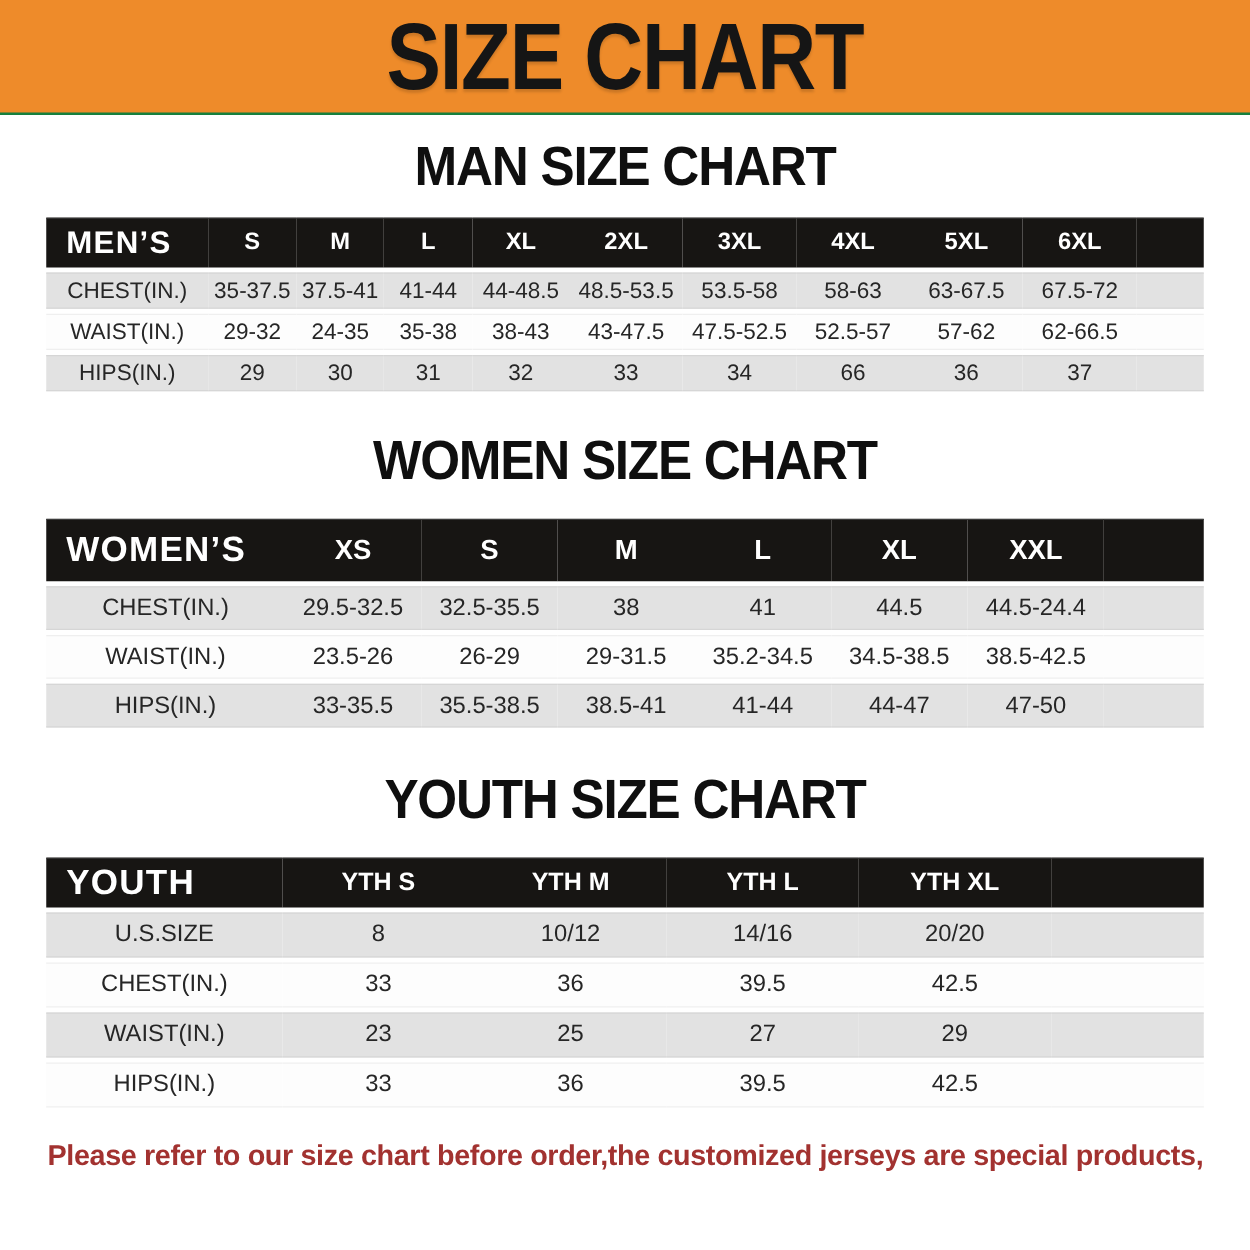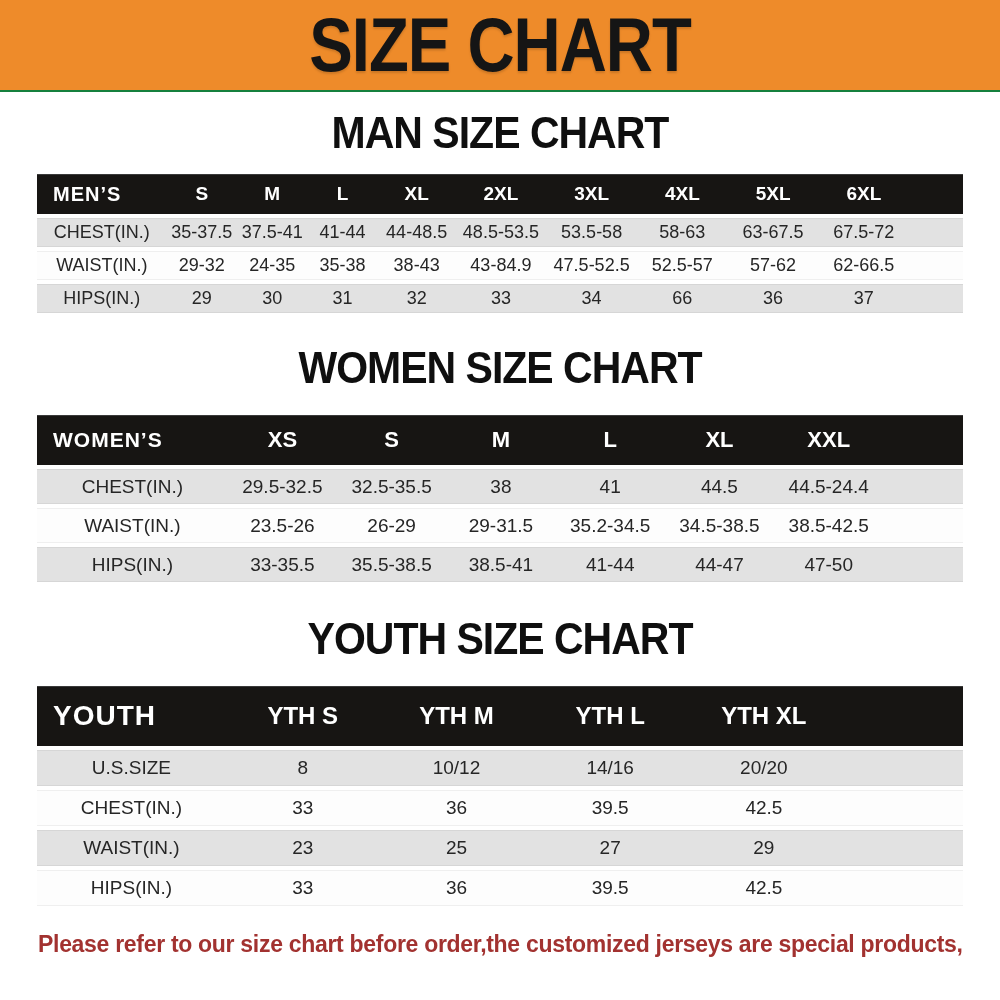--- a/index.html
+++ b/index.html
@@ -29,31 +29,31 @@
   .head-label{text-align:left;padding-left:16px;letter-spacing:1px;}
   .head-col{text-align:center;}
 
   .data-row th,.data-row td{height:29px;text-align:center;font-weight:normal;font-size:18px;color:var(--cell_text);background:var(--row_bg);vertical-align:middle;}
   .data-row:not(.alt) th,.data-row:not(.alt) td{border-top:1px solid #efefef;border-bottom:1px solid #efefef;}
   .data-row.alt th,.data-row.alt td{background:var(--row_alt_bg);border-top:1px solid #d6d6d6;border-bottom:1px solid #d6d6d6;}
   .row-label{font-size:17px;}
 
   
   #t0 thead tr{height:40px;}
-  #t0 .head-label{font-size:20px;}
+  #t0 .head-label{font-size:25px;}
   #t0 .head-col{font-size:19px;}
   
   #t1 thead tr{height:50px;}
-  #t1 .head-label{font-size:21px;}
+  #t1 .head-label{font-size:28px;}
   #t1 .head-col{font-size:22px;}
   #t1 .data-row th,#t1 .data-row td{height:35px;font-size:19px;}
   
-  #t2 thead tr{height:60px;}
+  #t2 thead tr{height:40px;}
   #t2 .head-label{font-size:28px;}
-  #t2 .head-col{font-size:24px;}
+  #t2 .head-col{font-size:20px;}
   #t2 .data-row th,#t2 .data-row td{height:36px;font-size:19px;}
 
   .notice{margin:16px 0 4px 38px;}
   .notice p{margin:0;font-size:23px;font-weight:bold;color:var(--notice_text);line-height:1.62;letter-spacing:-0.3px;}
   .notice p.line2{padding-left:8px;}
 </style>
 </head>
 <body>
 
 <div class="page">
@@ -108,21 +108,21 @@
               <td class="size-value">63-67.5</td>
               <td class="size-value">67.5-72</td>
               <td class="size-value spacer"></td>
             </tr>
             <tr class="data-row">
               <th class="row-label">WAIST(IN.)</th>
               <td class="size-value">29-32</td>
               <td class="size-value">24-35</td>
               <td class="size-value">35-38</td>
               <td class="size-value">38-43</td>
-              <td class="size-value">43-84.9</td>
+              <td class="size-value">43-47.5</td>
               <td class="size-value">47.5-52.5</td>
               <td class="size-value">52.5-57</td>
               <td class="size-value">57-62</td>
               <td class="size-value">62-66.5</td>
               <td class="size-value spacer"></td>
             </tr>
             <tr class="data-row alt">
               <th class="row-label">HIPS(IN.)</th>
               <td class="size-value">29</td>
               <td class="size-value">30</td>

